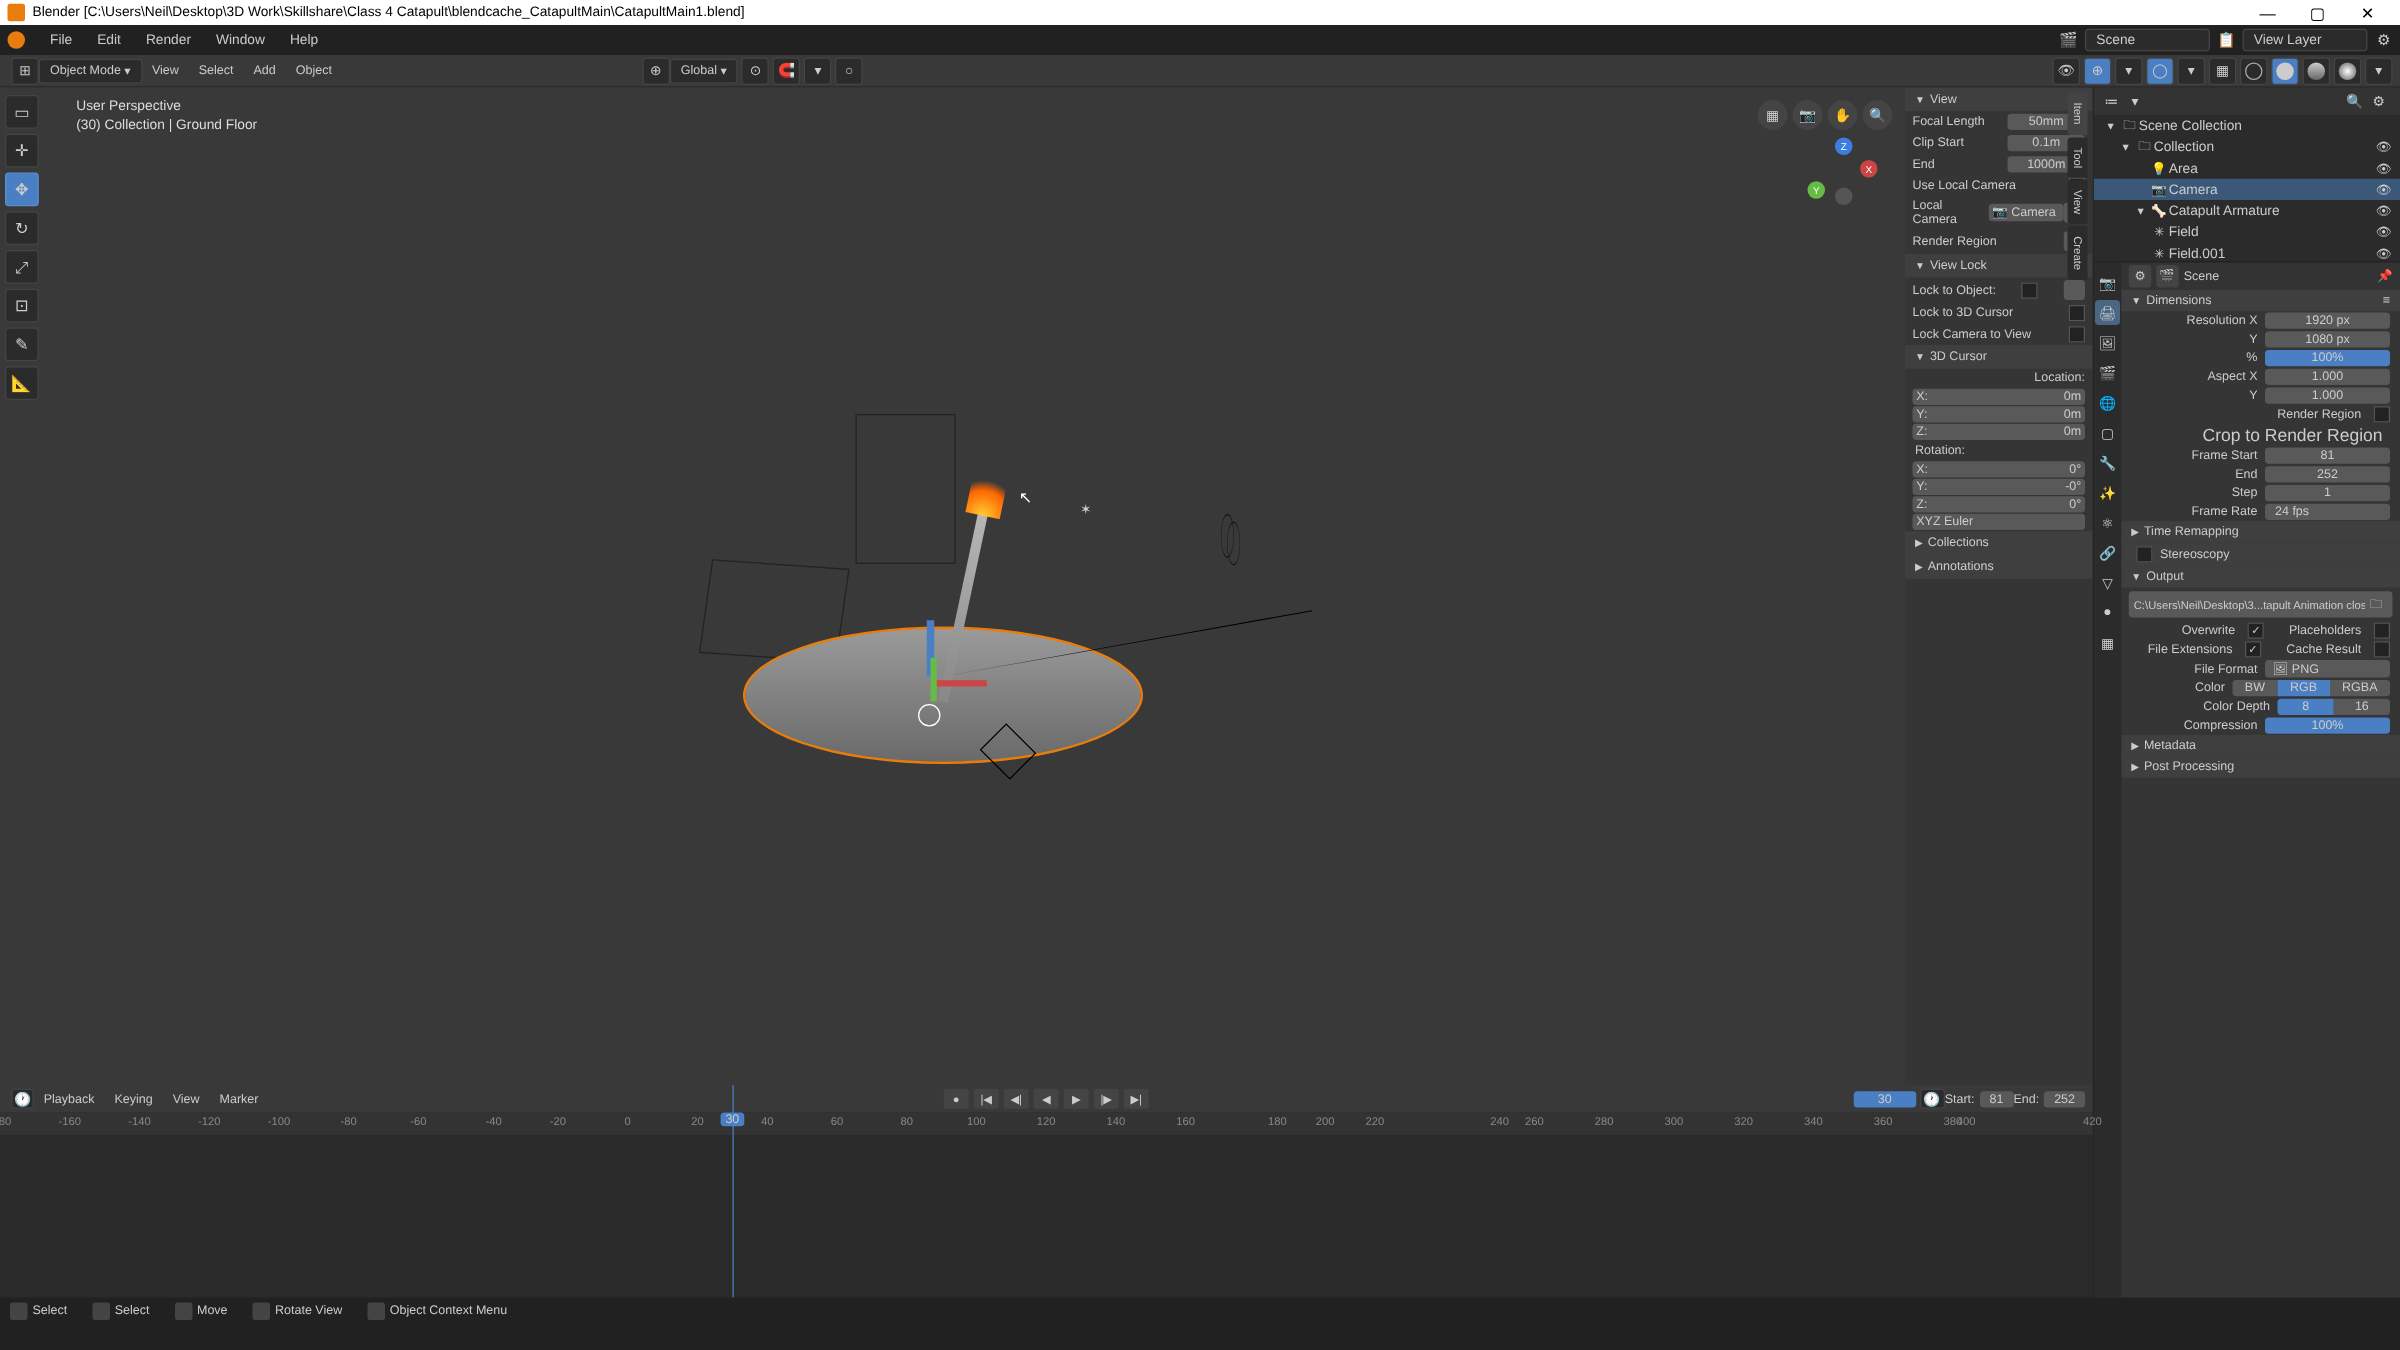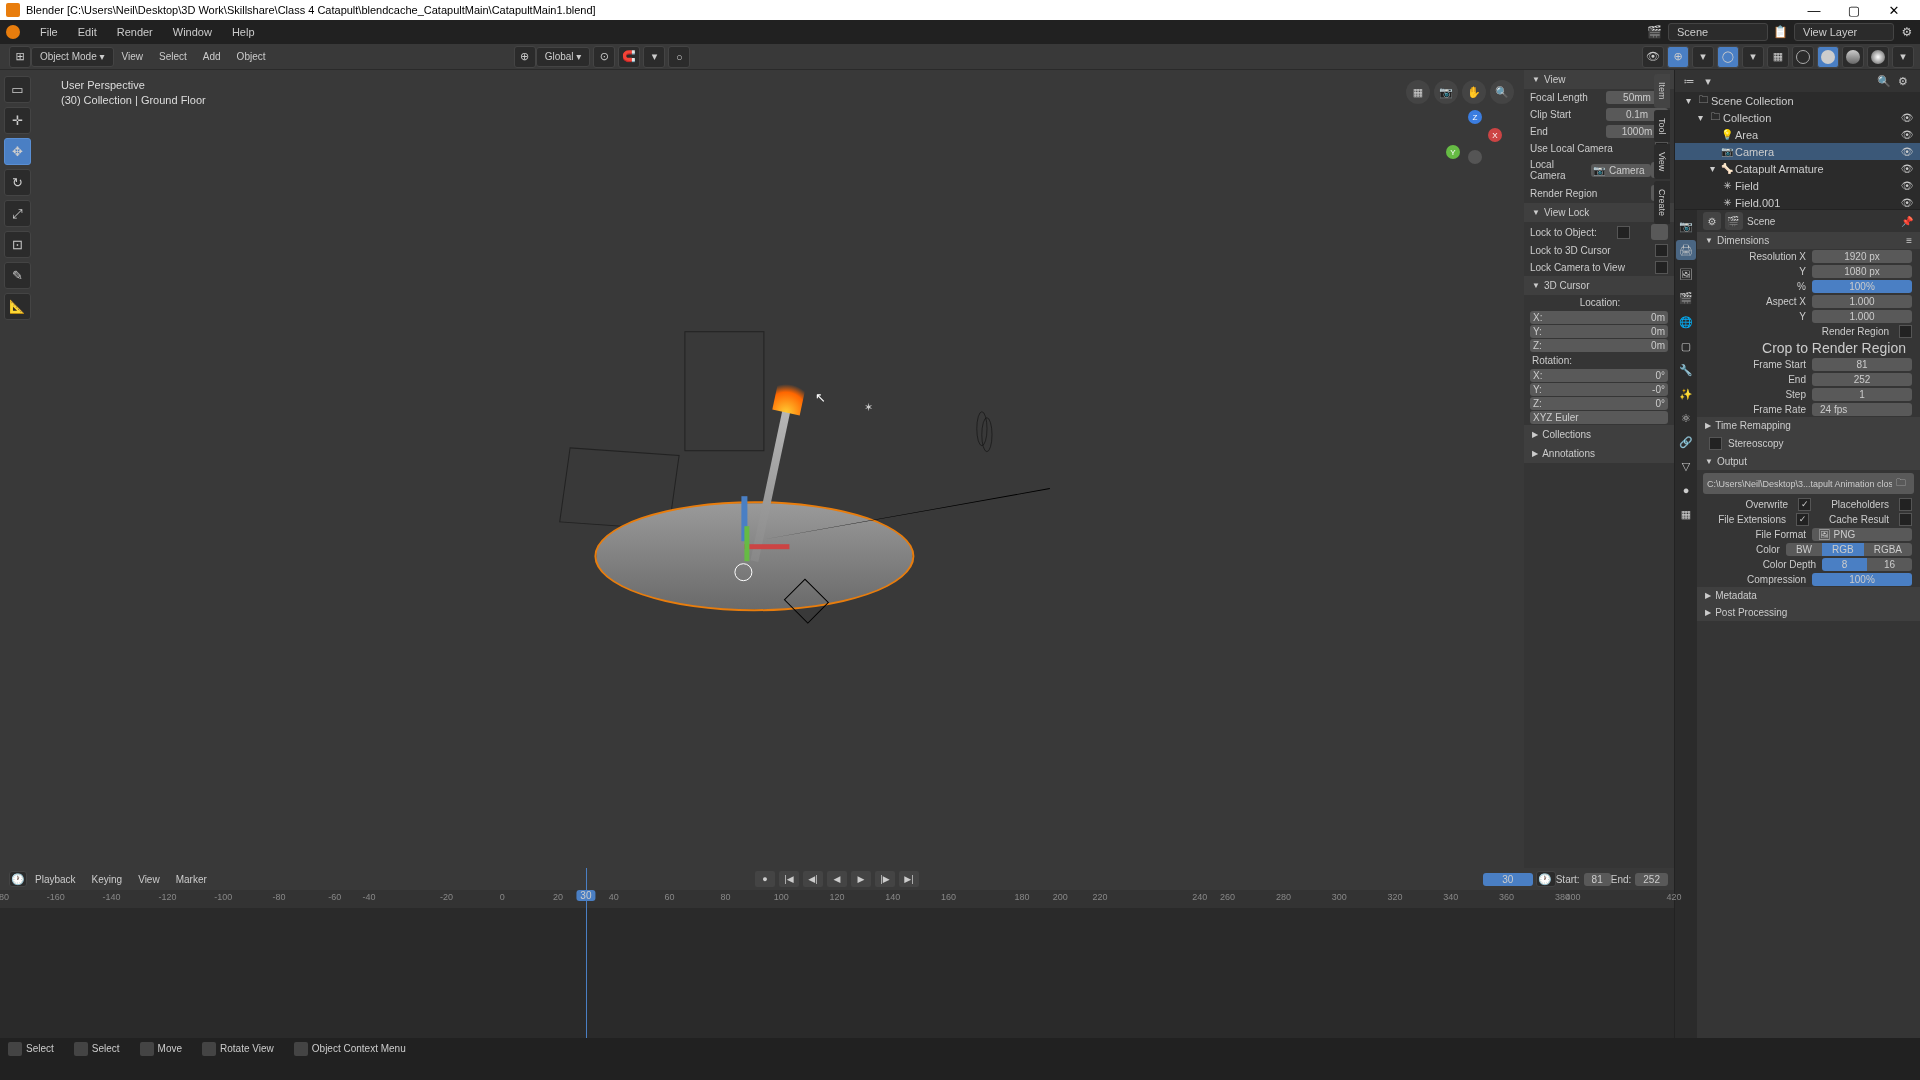--- a/index.html
+++ b/index.html
@@ -285,21 +285,21 @@
       </div>
     <div class="prow">
         <span>Lock Camera to View</span>
         <span class="check"></span>
       </div>
 
     <div class="panel-head">
         <span class="tri">▼</span>
         <span>3D Cursor</span>
       </div>
-    <div class="prow" style="justify-content:center;padding-left:8px">
+    <div class="prow" style="justify-content:flex-end;padding-left:8px">
         <span>Location:</span>
       </div>
     <div class="pin3">
         <span>X:</span>
         <span>0m</span>
       </div>
     <div class="pin3">
         <span>Y:</span>
         <span>0m</span>
       </div>
@@ -570,21 +570,21 @@
     </span>
   </div>
   <div class="tl-ruler" id="tl-ruler">
       <span class="tl-lbl" style="left: 0px;">-180</span>
       <span class="tl-lbl" style="left: 55.8px;">-160</span>
       <span class="tl-lbl" style="left: 111.6px;">-140</span>
       <span class="tl-lbl" style="left: 167.4px;">-120</span>
       <span class="tl-lbl" style="left: 223.2px;">-100</span>
       <span class="tl-lbl" style="left: 279px;">-80</span>
       <span class="tl-lbl" style="left: 334.8px;">-60</span>
-      <span class="tl-lbl" style="left: 369px;">-40</span>
+      <span class="tl-lbl" style="left: 395px;">-40</span>
       <span class="tl-lbl" style="left: 446.4px;">-20</span>
       <span class="tl-lbl" style="left: 502.2px;">0</span>
       <span class="tl-lbl" style="left: 558px;">20</span>
       <span class="tl-lbl" style="left: 613.8px;">40</span>
       <span class="tl-lbl" style="left: 669.6px;">60</span>
       <span class="tl-lbl" style="left: 725.4px;">80</span>
       <span class="tl-lbl" style="left: 781.2px;">100</span>
       <span class="tl-lbl" style="left: 837px;">120</span>
       <span class="tl-lbl" style="left: 892.8px;">140</span>
       <span class="tl-lbl" style="left: 948.6px;">160</span>

